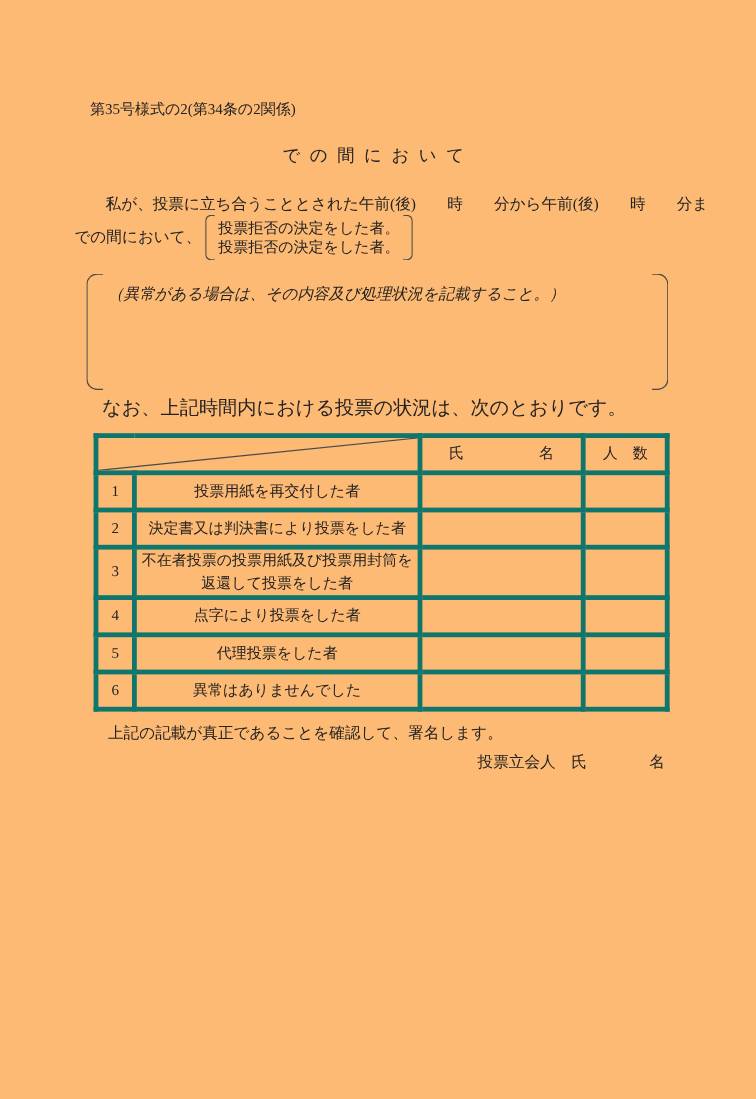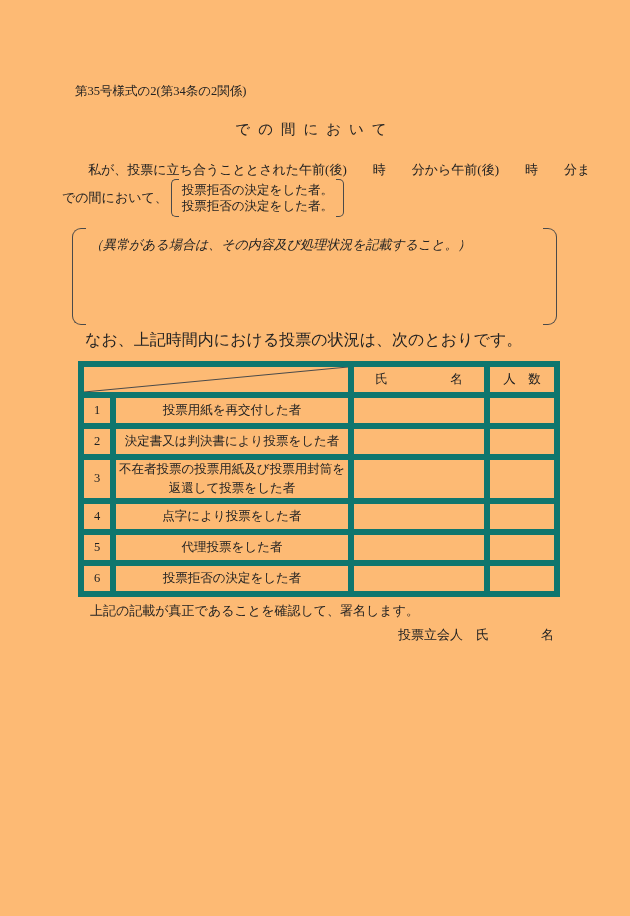--- a/index.html
+++ b/index.html
@@ -127,21 +127,21 @@
     position: absolute;
     left: 78px;
     top: 361px;
     width: 476px;
     border-collapse: collapse;
     table-layout: fixed;
     font-size: 12.5px;
   }
   .status-table th,
   .status-table td {
-    border: 6px solid #0f766e;
+    border: 4px solid #0f766e;
     padding: 0;
     font-weight: normal;
     color: #222;
   }
   .status-table tr.header-row {
     height: 31px;
   }
   .status-table tr.data-row {
     height: 31px;
   }
@@ -260,21 +260,21 @@
       <td class="cell-count"></td>
     </tr>
     <tr class="data-row">
       <td class="cell-num">5</td>
       <td class="cell-desc">代理投票をした者</td>
       <td class="cell-name"></td>
       <td class="cell-count"></td>
     </tr>
     <tr class="data-row">
       <td class="cell-num">6</td>
-      <td class="cell-desc">投票拒否の決定をした者</td>
+      <td class="cell-desc">異常はありませんでした</td>
       <td class="cell-name"></td>
       <td class="cell-count"></td>
     </tr>
   </tbody>
     </table>
 
   <div class="closing-statement">上記の記載が真正であることを確認して、署名します。</div>
 
   <div class="signature-line">投票立会人　氏　　　　名</div>
 

